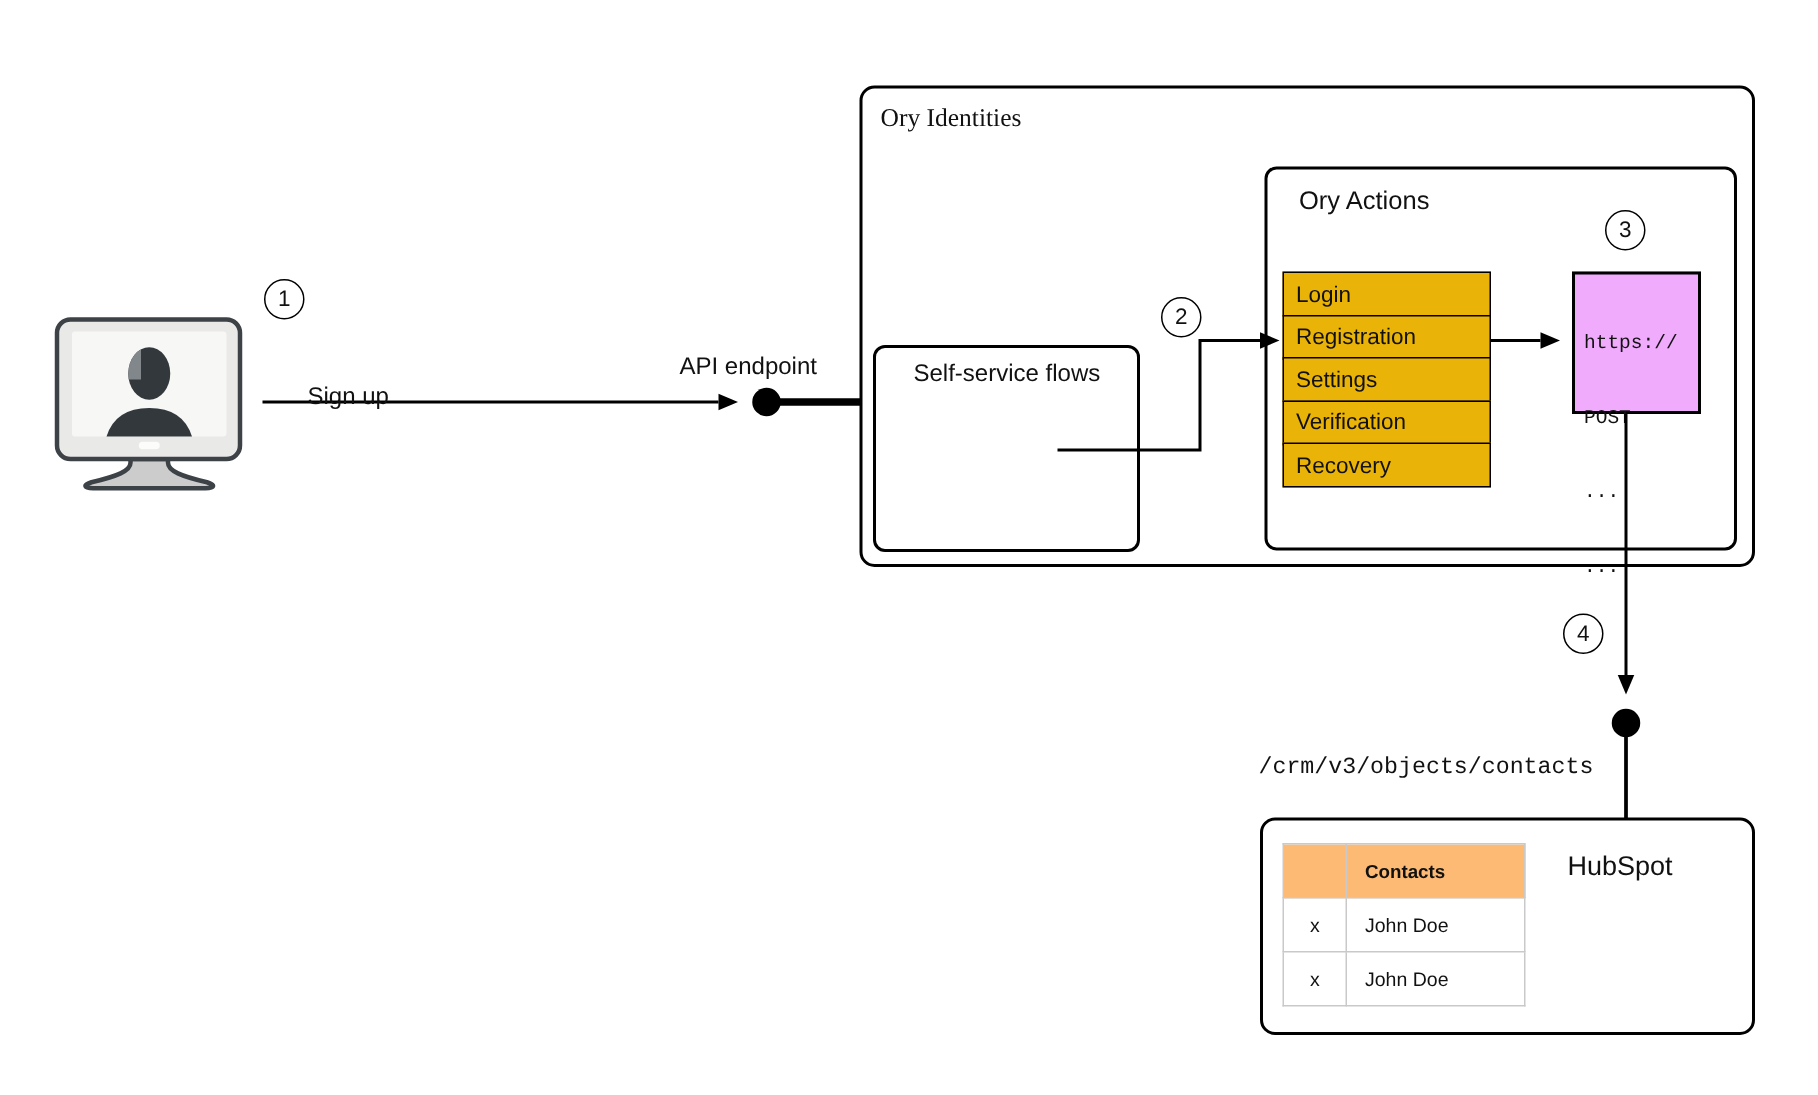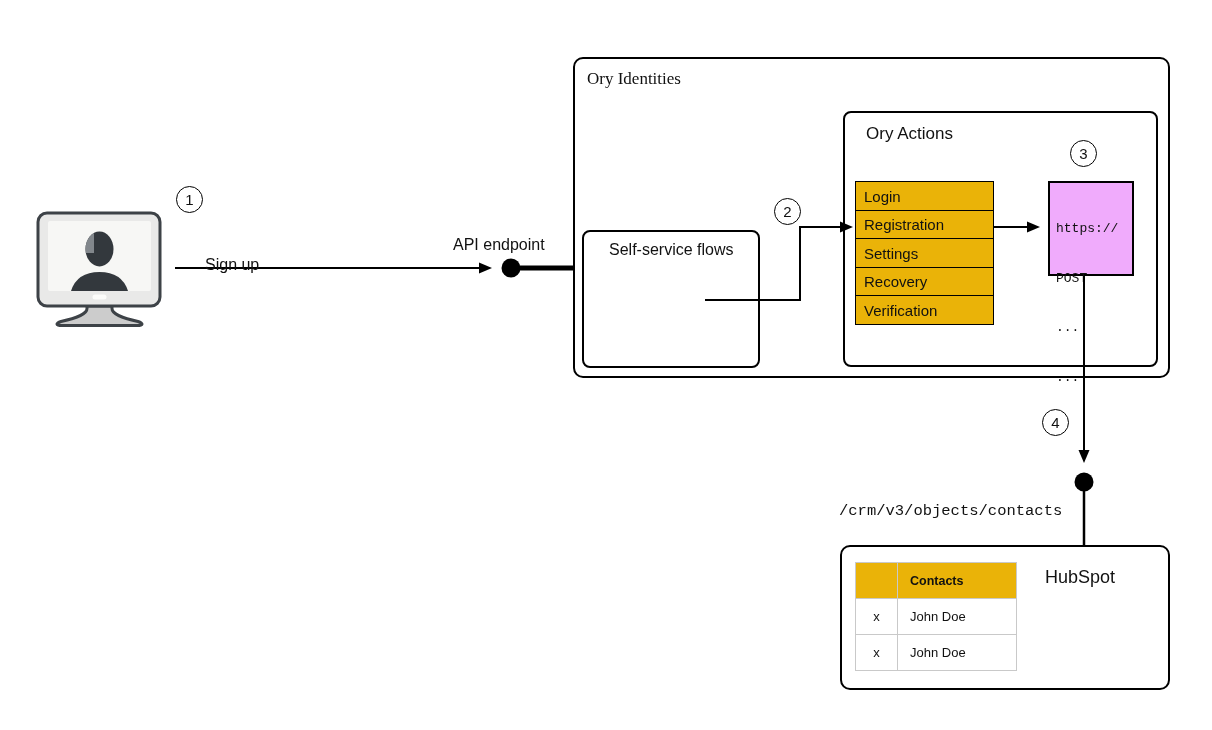--- a/index.html
+++ b/index.html
@@ -40,21 +40,21 @@
   .lbl{position:absolute;z-index:7;white-space:nowrap;}
   .mono-lbl{font-family:"Liberation Mono",monospace;font-size:15.5px;}
   
   .contacts-table{
     position:absolute;left:855px;top:562px;z-index:3;border-collapse:collapse;
     font-family:"Liberation Sans",sans-serif;
   }
   .contacts-table th,.contacts-table td{
     border:1px solid #c9c9c9;height:36px;padding:0;background:#fff;
   }
-  .contacts-table th{background:#eab308;font-size:12.5px;font-weight:bold;text-align:left;padding-left:12px;}
+  .contacts-table th{background:#fdba74;font-size:12.5px;font-weight:bold;text-align:left;padding-left:12px;}
   .contacts-table td{font-size:13px;}
   .col-mark{width:42px;text-align:center;font-size:12px;}
   .col-name{width:119px;text-align:left;padding-left:12px;}
   .contacts-table td.col-name{padding-left:12px;}
   .hubspot-title{font-size:18px;font-weight:500;}
   .device{position:absolute;left:33px;top:207px;z-index:2;}
 </style>
 </head>
 <body>
 
@@ -81,22 +81,22 @@
   <div class="box sub" style="left:582px;top:230px;width:178px;height:138px;"></div>
   <div class="title t16" style="left:609px;top:241px;">Self-service flows</div>
 
   <div class="box sub" style="left:843px;top:111px;width:315px;height:256px;"></div>
   <div class="title t17" style="left:866px;top:124px;">Ory Actions</div>
 
   <div class="flow-table">
     <div class="flow-row">Login</div>
     <div class="flow-row">Registration</div>
     <div class="flow-row">Settings</div>
+    <div class="flow-row">Verification</div>
     <div class="flow-row">Recovery</div>
-    <div class="flow-row">Verification</div>
   </div>
 
   <div class="code-box">
     <div>https://</div>
     <div>POST</div>
     <div>...</div>
     <div>...</div>
   </div>
 
   <div class="box" style="left:840px;top:545px;width:330px;height:145px;"></div>

